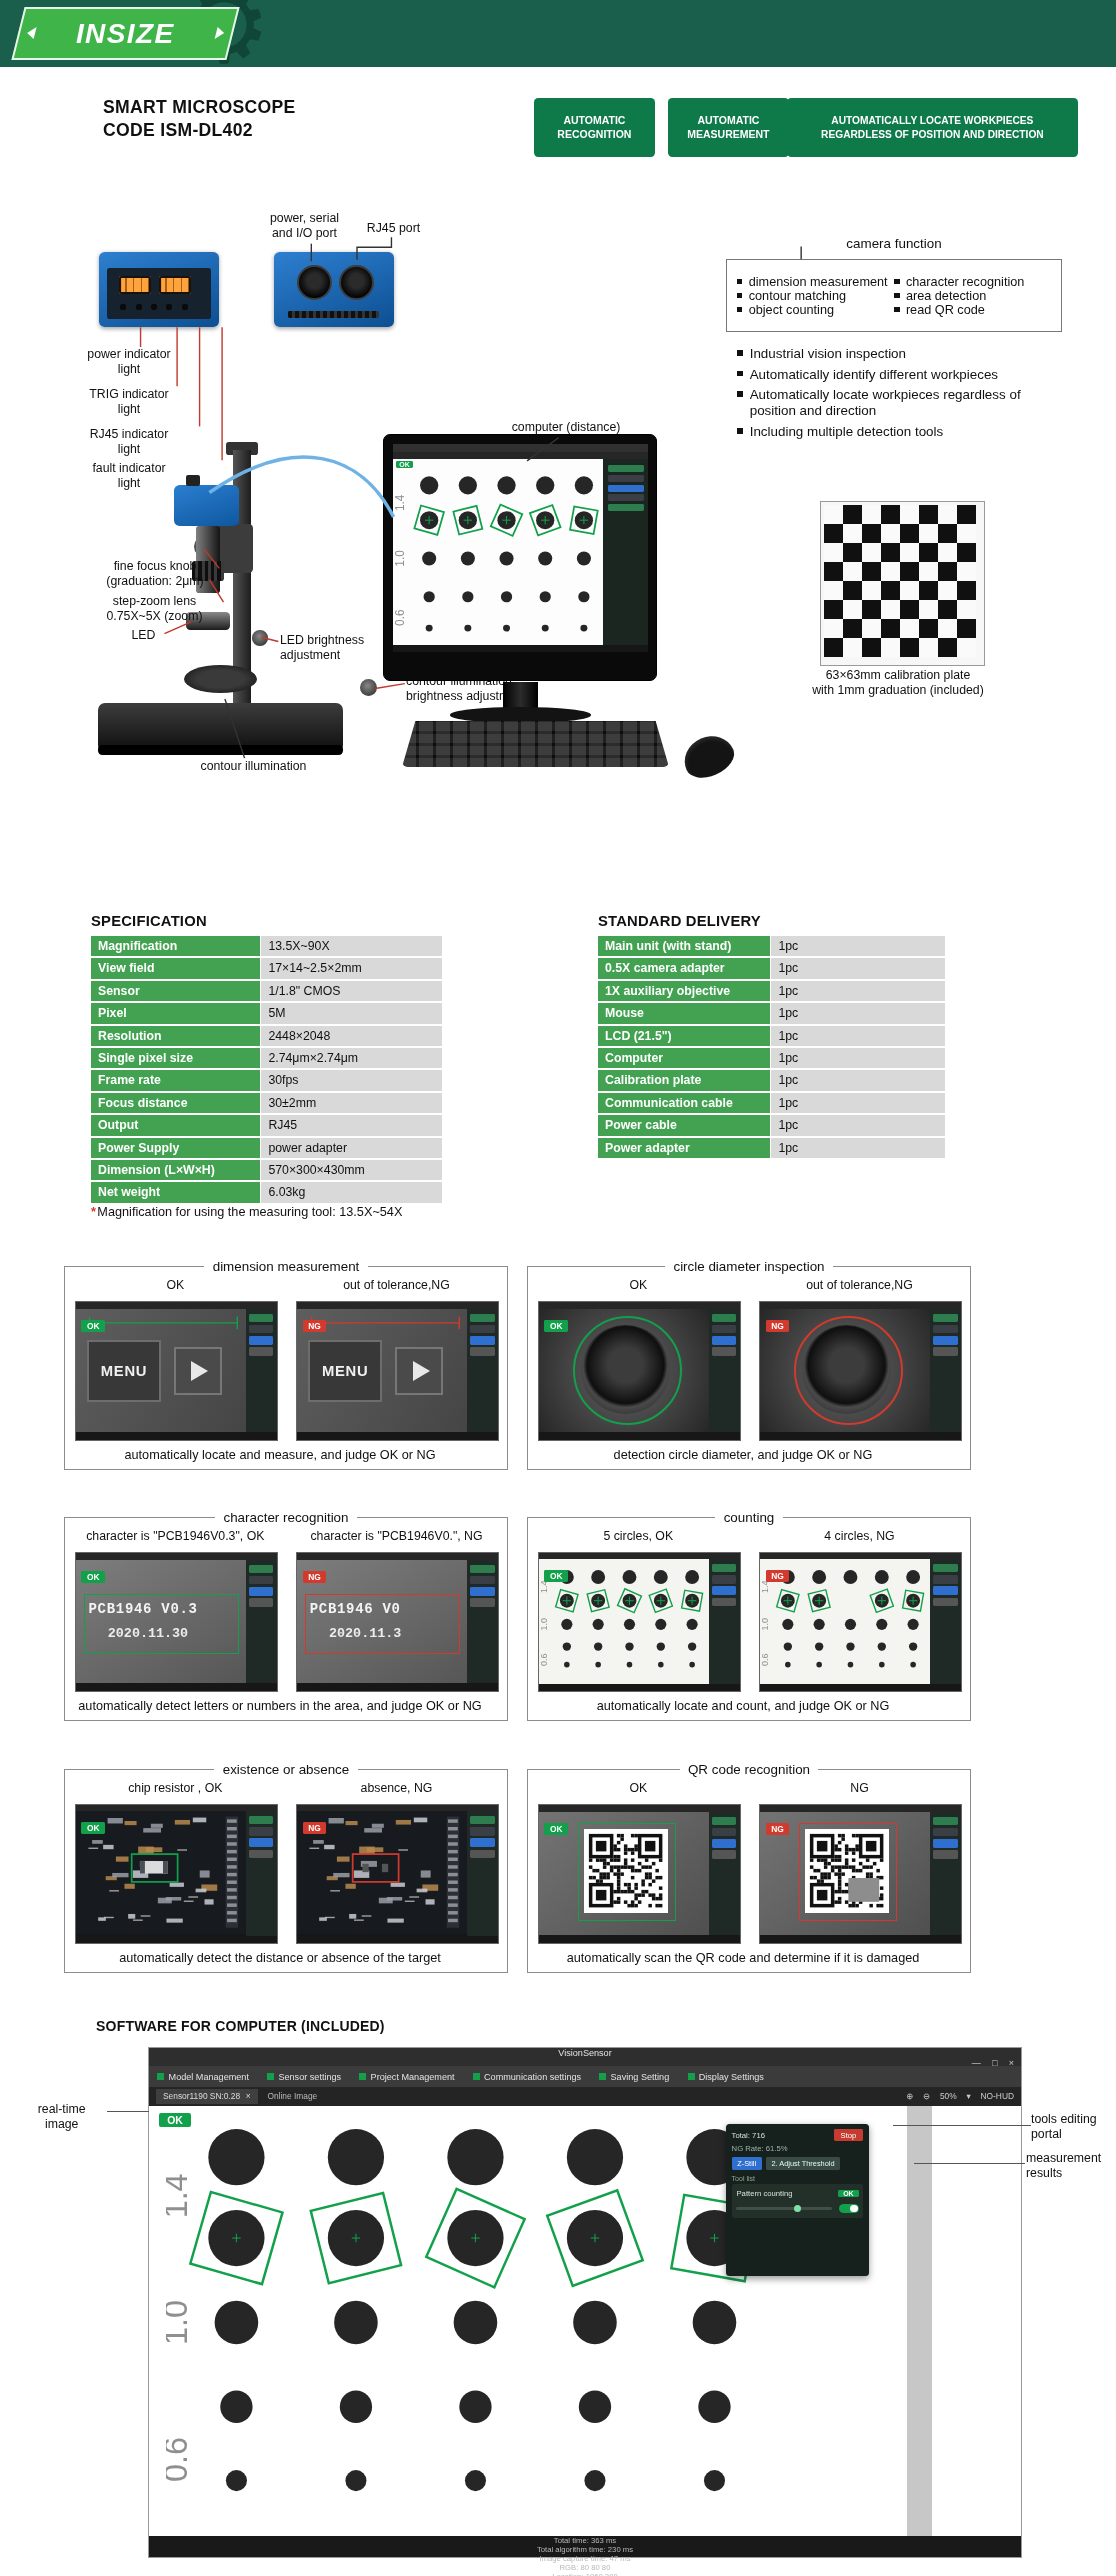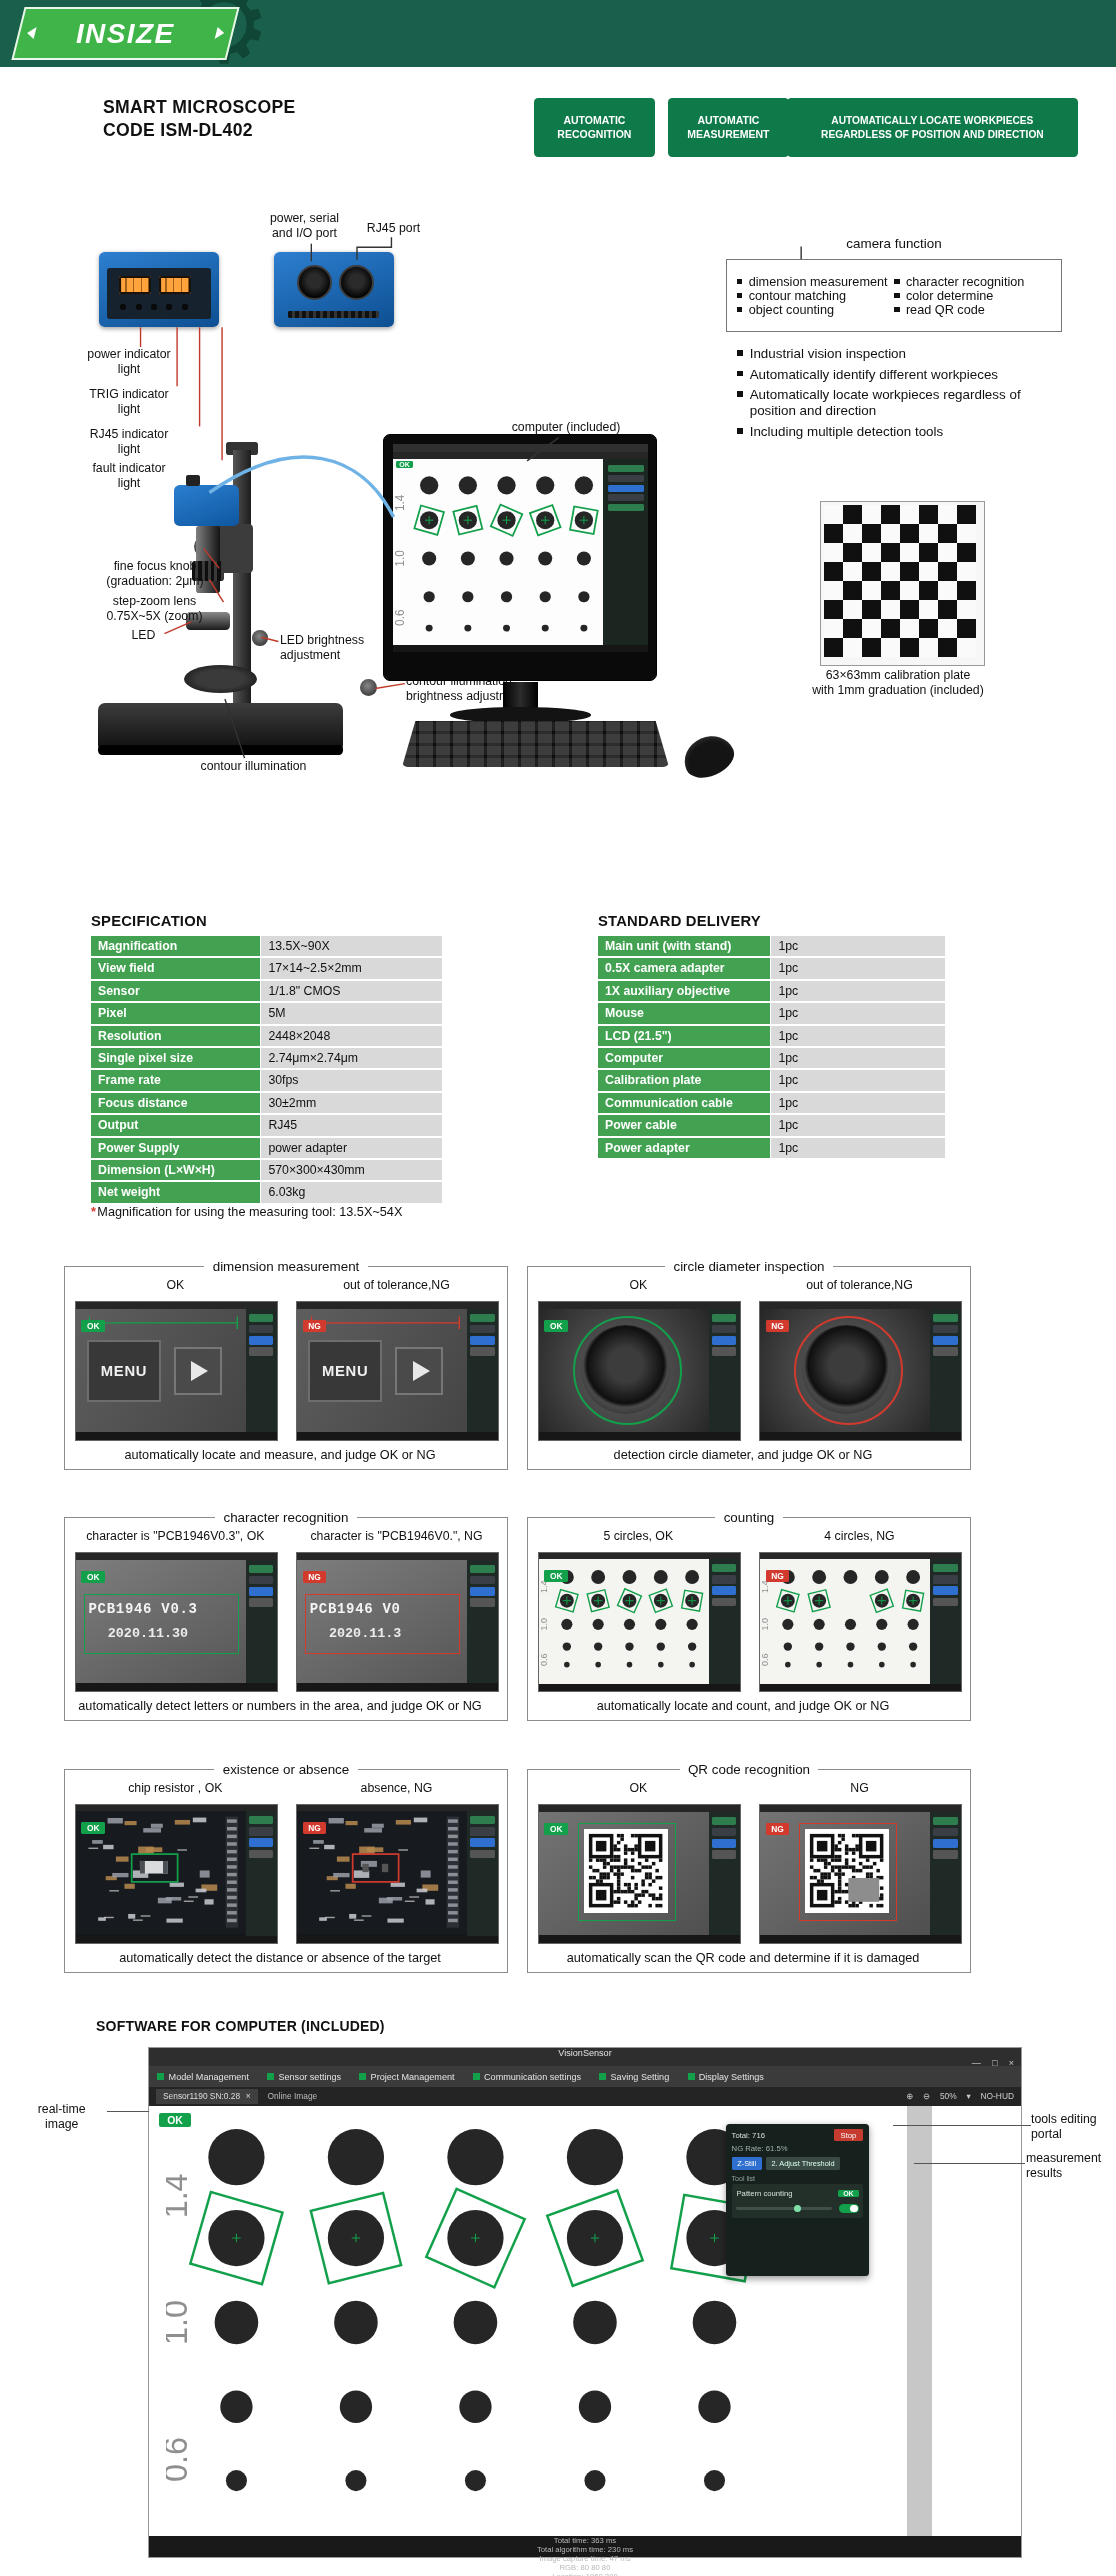--- a/index.html
+++ b/index.html
@@ -236,21 +236,21 @@
   <div class="mic" style="left:98px;top:745px;width:245px;height:9.8px;background:#000;border-radius:4.2px;"></div>
   <div class="mic" style="left:252px;top:630px;width:15.5px;height:15.5px;border-radius:50%;background:radial-gradient(circle at 45% 40%,#888,#222);"></div>
   <div class="mic" style="left:360px;top:679px;width:17px;height:17px;border-radius:50%;background:radial-gradient(circle at 45% 40%,#888,#222);"></div>
 
   <div class="lbl-callout ctr" style="left:90px;top:559px;width:130px;">fine focus knob (graduation: 2μm)</div>
   <div class="lbl-callout ctr" style="left:86px;top:594px;width:137px;">step-zoom lens 0.75X~5X (zoom)</div>
   <div class="lbl-callout ctr" style="left:124px;top:628px;width:39px;">LED</div>
   <div class="lbl-callout" style="left:280px;top:633px;width:105px;">LED brightness adjustment</div>
   <div class="lbl-callout" style="left:406px;top:674px;width:151px;">contour illumination brightness adjustment</div>
   <div class="lbl-callout ctr" style="left:176px;top:759px;width:155px;">contour illumination</div>
-  <div class="lbl-callout ctr" style="left:492px;top:420px;width:148px;">computer (included)</div>
+  <div class="lbl-callout ctr" style="left:492px;top:420px;width:148px;">computer (distance)</div>
 
   <div class="abs" style="left:383px;top:434px;width:274px;height:247px;background:#0a0a0a;border-radius:7px;border:1.4px solid #000;"></div>
   <div class="mini-screen">
     <div class="scr-top"></div>
     <div class="scr-menu"></div>
     <div class="scr-body">
       <div class="scr-img">
         <span class="scr-ok">OK</span>
         <svg id="dots-monitor" width="211" height="188" viewBox="0 0 300 270" preserveAspectRatio="none" style="position:absolute;left:1.4px;top:1.4px;">
             <text transform="translate(14 60) rotate(-90)" fill="#8f8f8f" font-size="17" text-anchor="middle" font-family="Liberation Sans, sans-serif">1.4</text>
@@ -331,21 +331,21 @@
         </div>
       </div>
     <div>
 
     <div class="camfn-item">
           <i></i>
           <span>character recognition</span>
         </div>
         <div class="camfn-item">
           <i></i>
-          <span>color determine</span>
+          <span>area detection</span>
         </div>
         <div class="camfn-item">
           <i></i>
           <span>read QR code</span>
         </div>
       </div>
   </div>
 
   <ul class="feat">
 

